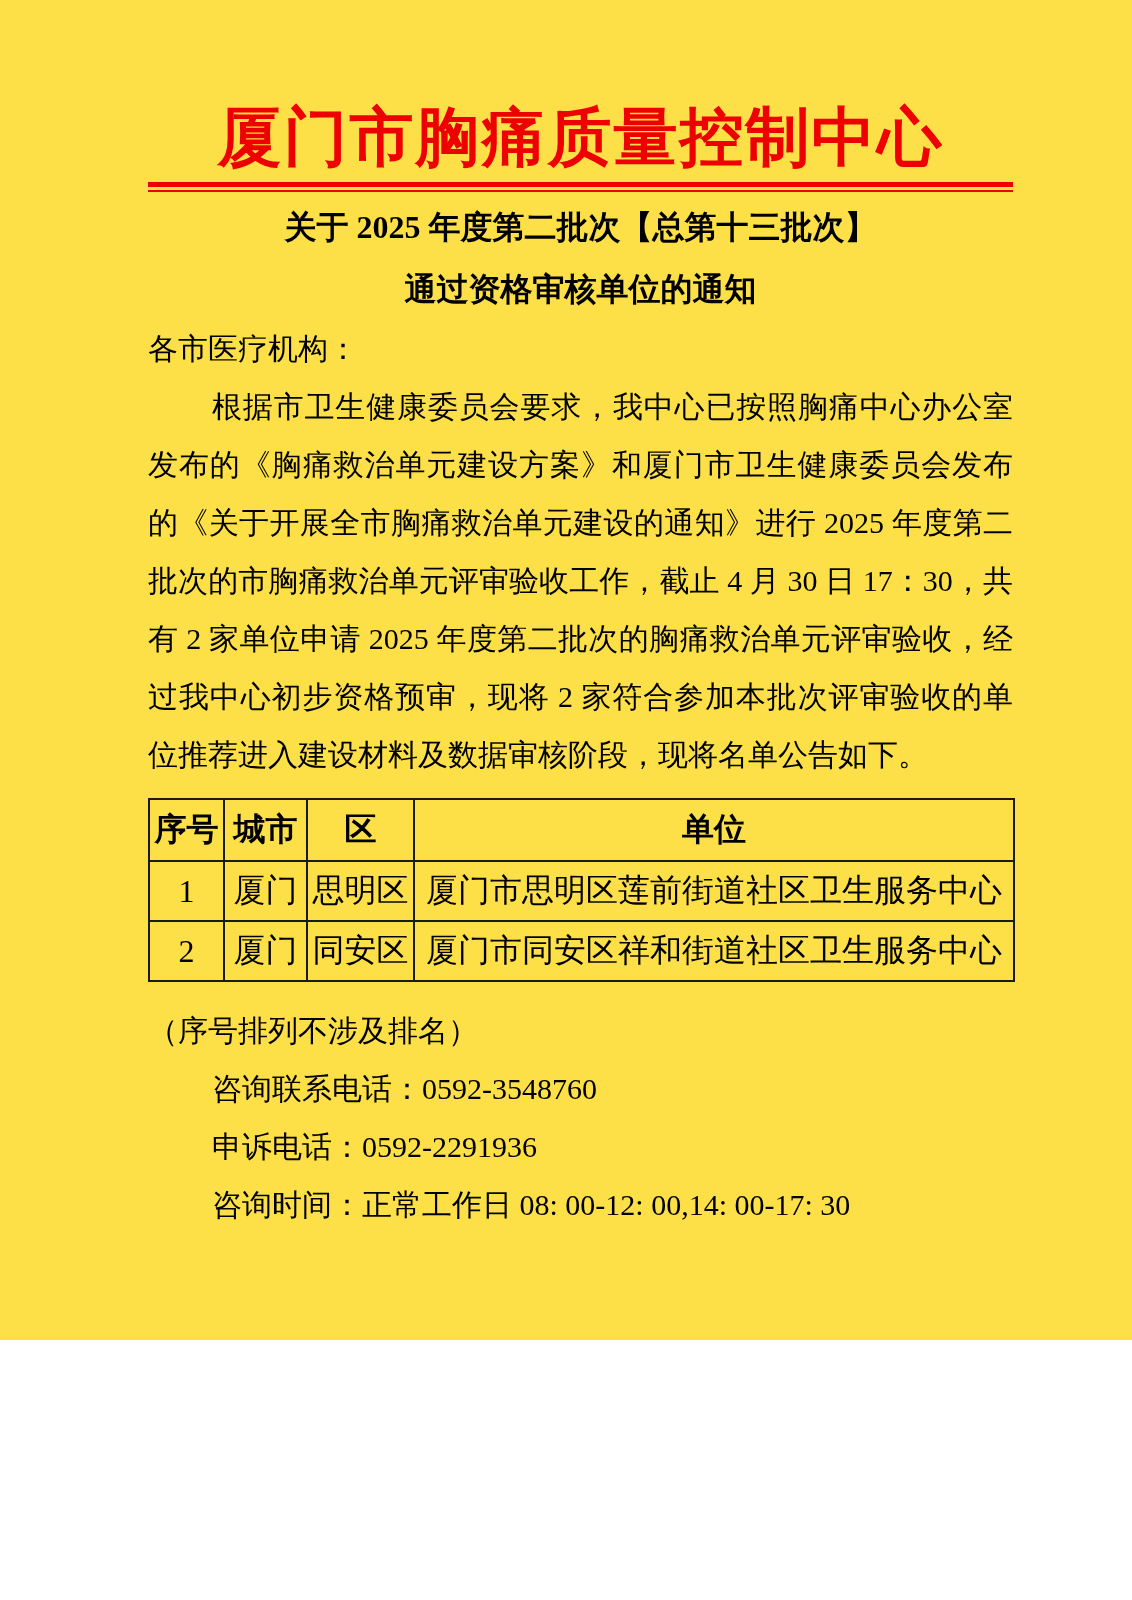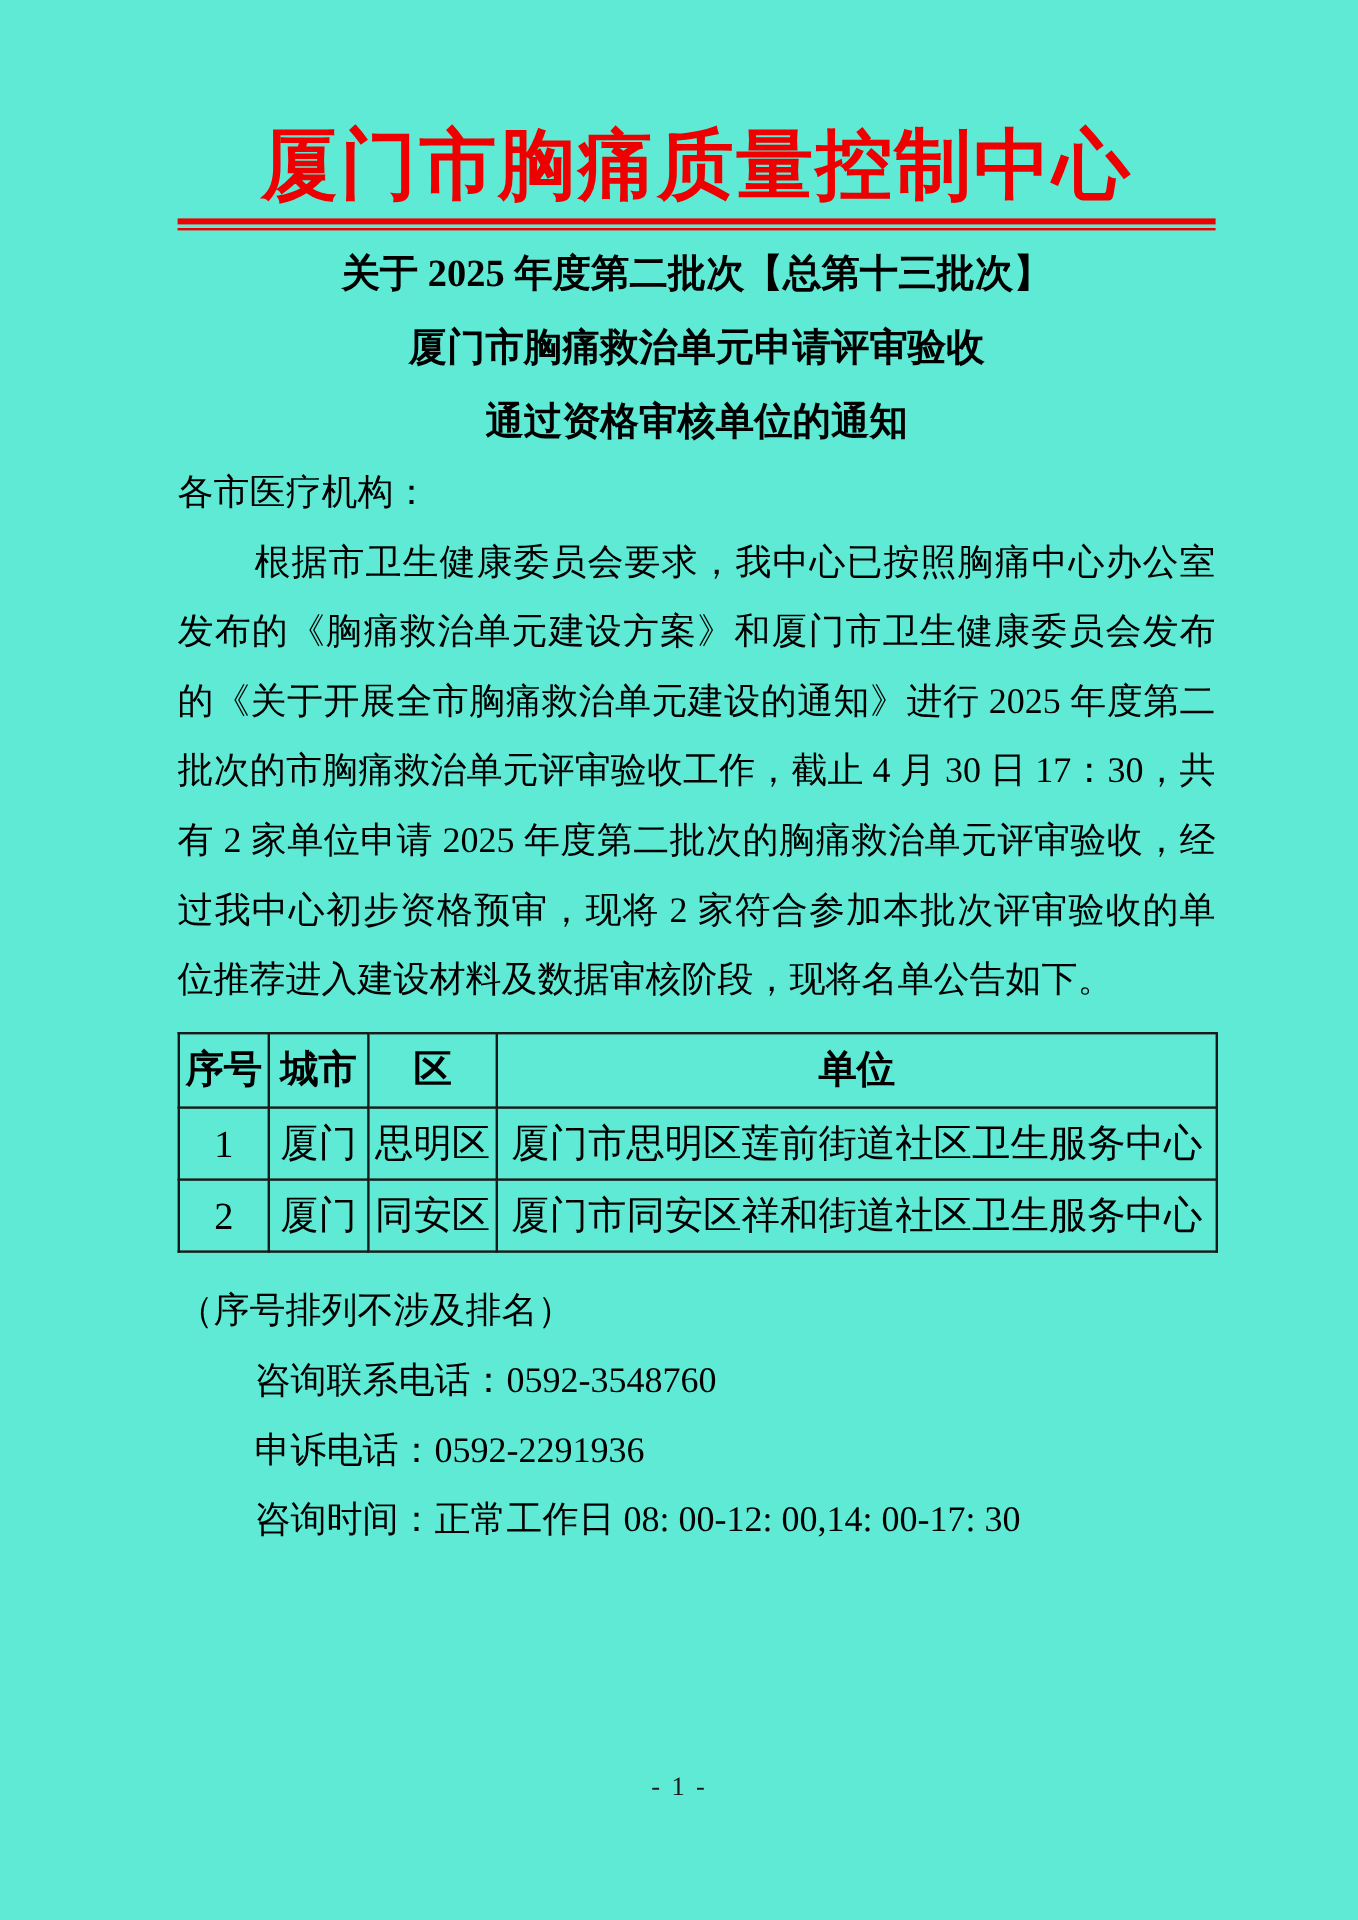--- a/index.html
+++ b/index.html
@@ -1,22 +1,22 @@
 <!DOCTYPE html>
 <html><head>
 <meta charset="utf-8">
 <style>
   * { margin: 0; padding: 0; box-sizing: border-box; }
   html, body { background: #ffffff; }
   body { font-family: "Liberation Serif", "DejaVu Serif", serif; color: #000; }
   .page {
     position: relative;
-    width: 1132px; height: 1600px;
+    width: 1132px; height: 1340px;
     margin: 0 auto;
-    background: #5eead4;
+    background: #fde047;
     padding: 96px 119px 0 148px;
     overflow: hidden;
   }
   .org-title {
     color: #ee0000;
     font-size: 64px;
     font-weight: bold;
     text-align: center;
     line-height: 84px;
     letter-spacing: 2px;
@@ -72,21 +72,20 @@
 
   <h1 class="org-title">厦门市胸痛质量控制中心</h1>
 
   <div class="title-rule">
     <div class="rule-thick"></div>
     <div class="rule-thin"></div>
   </div>
 
   <div class="headline">
     <div>关于 2025 年度第二批次【总第十三批次】</div>
-    <div>厦门市胸痛救治单元申请评审验收</div>
     <div>通过资格审核单位的通知</div>
   </div>
 
   <p class="bodytext">各市医疗机构：</p>
 
   <p class="bodytext indent">根据市卫生健康委员会要求，我中心已按照胸痛中心办公室发布的《胸痛救治单元建设方案》和厦门市卫生健康委员会发布的《关于开展全市胸痛救治单元建设的通知》进行 2025 年度第二批次的市胸痛救治单元评审验收工作，截止 4 月 30 日 17：30，共有 2 家单位申请 2025 年度第二批次的胸痛救治单元评审验收，经过我中心初步资格预审，现将 2 家符合参加本批次评审验收的单位推荐进入建设材料及数据审核阶段，现将名单公告如下。</p>
 
   <table class="units-table">
     <colgroup>
       <col style="width:75px">

